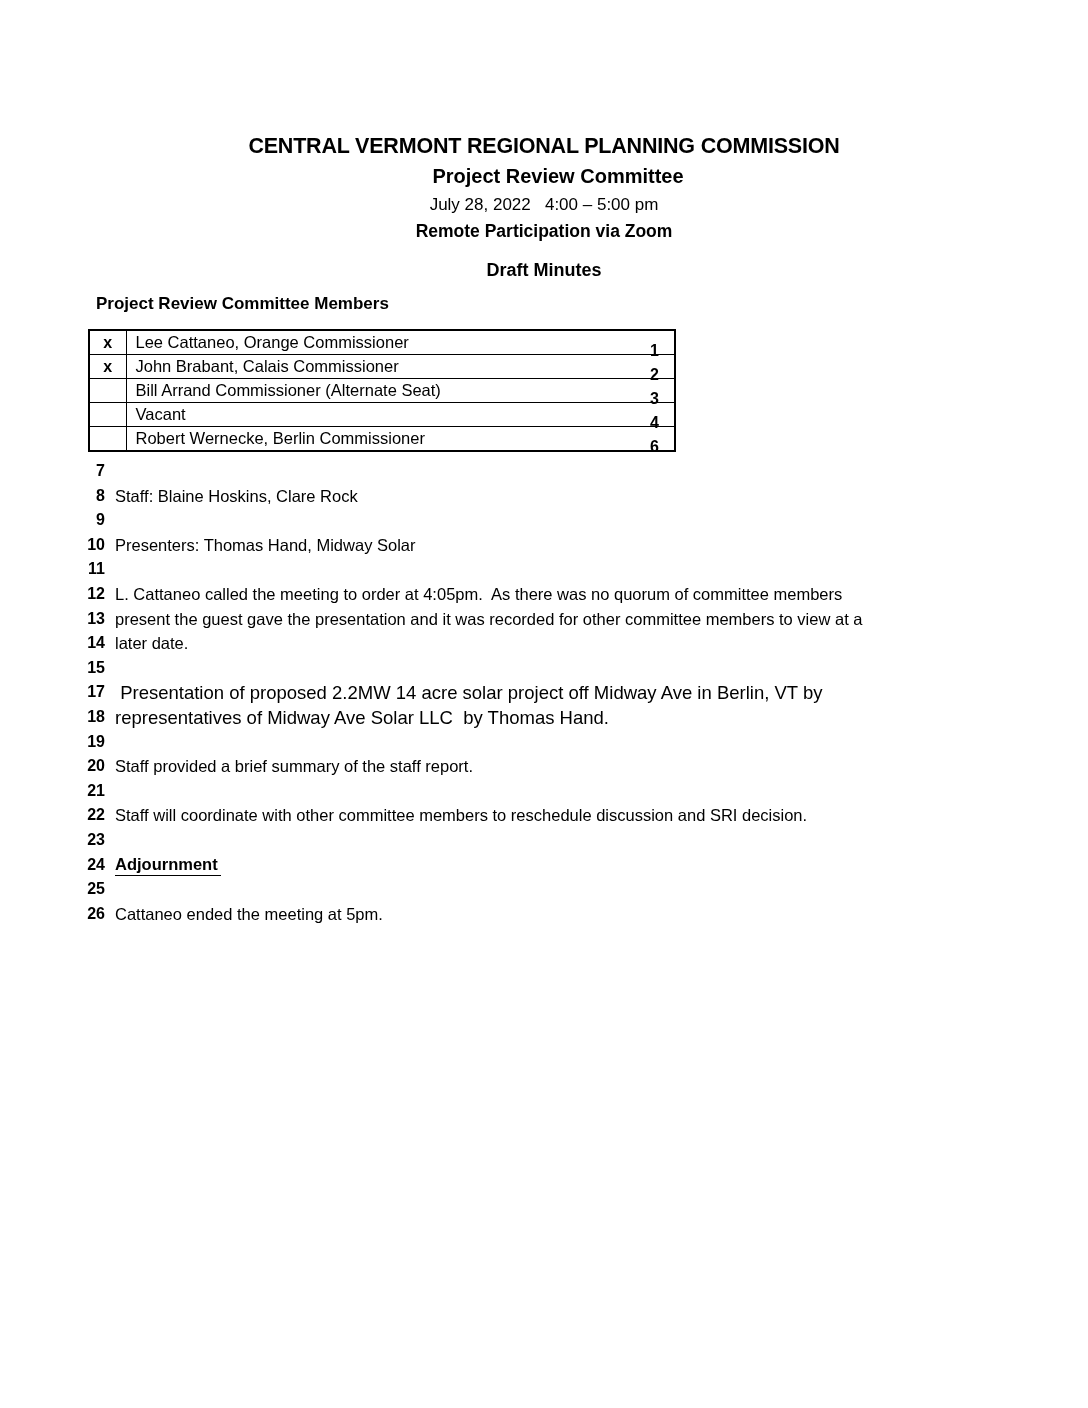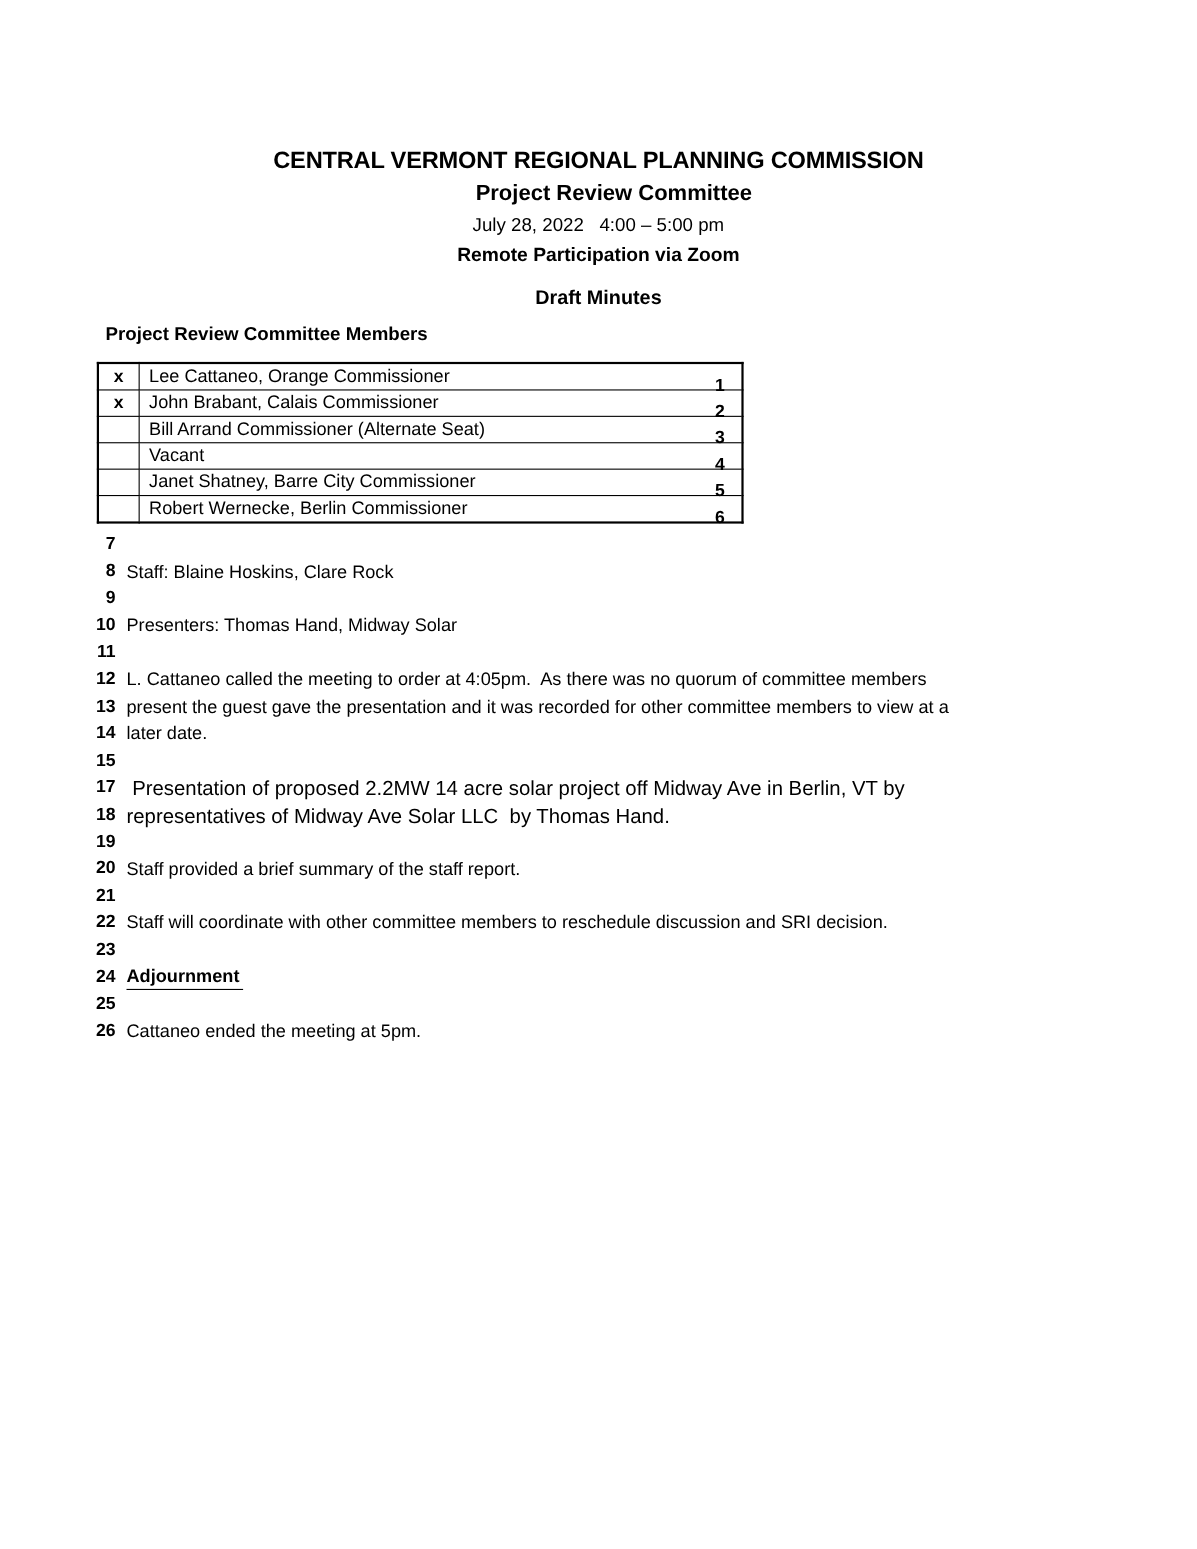--- a/index.html
+++ b/index.html
@@ -113,27 +113,20 @@
         </tr>
 
         <tr>
           <td class="mark"></td>
           <td class="name">
             <span>Vacant</span>
             <span class="rownum">4</span>
           </td>
         </tr>
 
-        <tr>
-          <td class="mark"></td>
-          <td class="name">
-            <span>Janet Shatney, Barre City Commissioner</span>
-            <span class="rownum">5</span>
-          </td>
-        </tr>
 
         <tr>
           <td class="mark"></td>
           <td class="name">
             <span>Robert Wernecke, Berlin Commissioner</span>
             <span class="rownum">6</span>
           </td>
         </tr>
       </tbody>
   </table>

